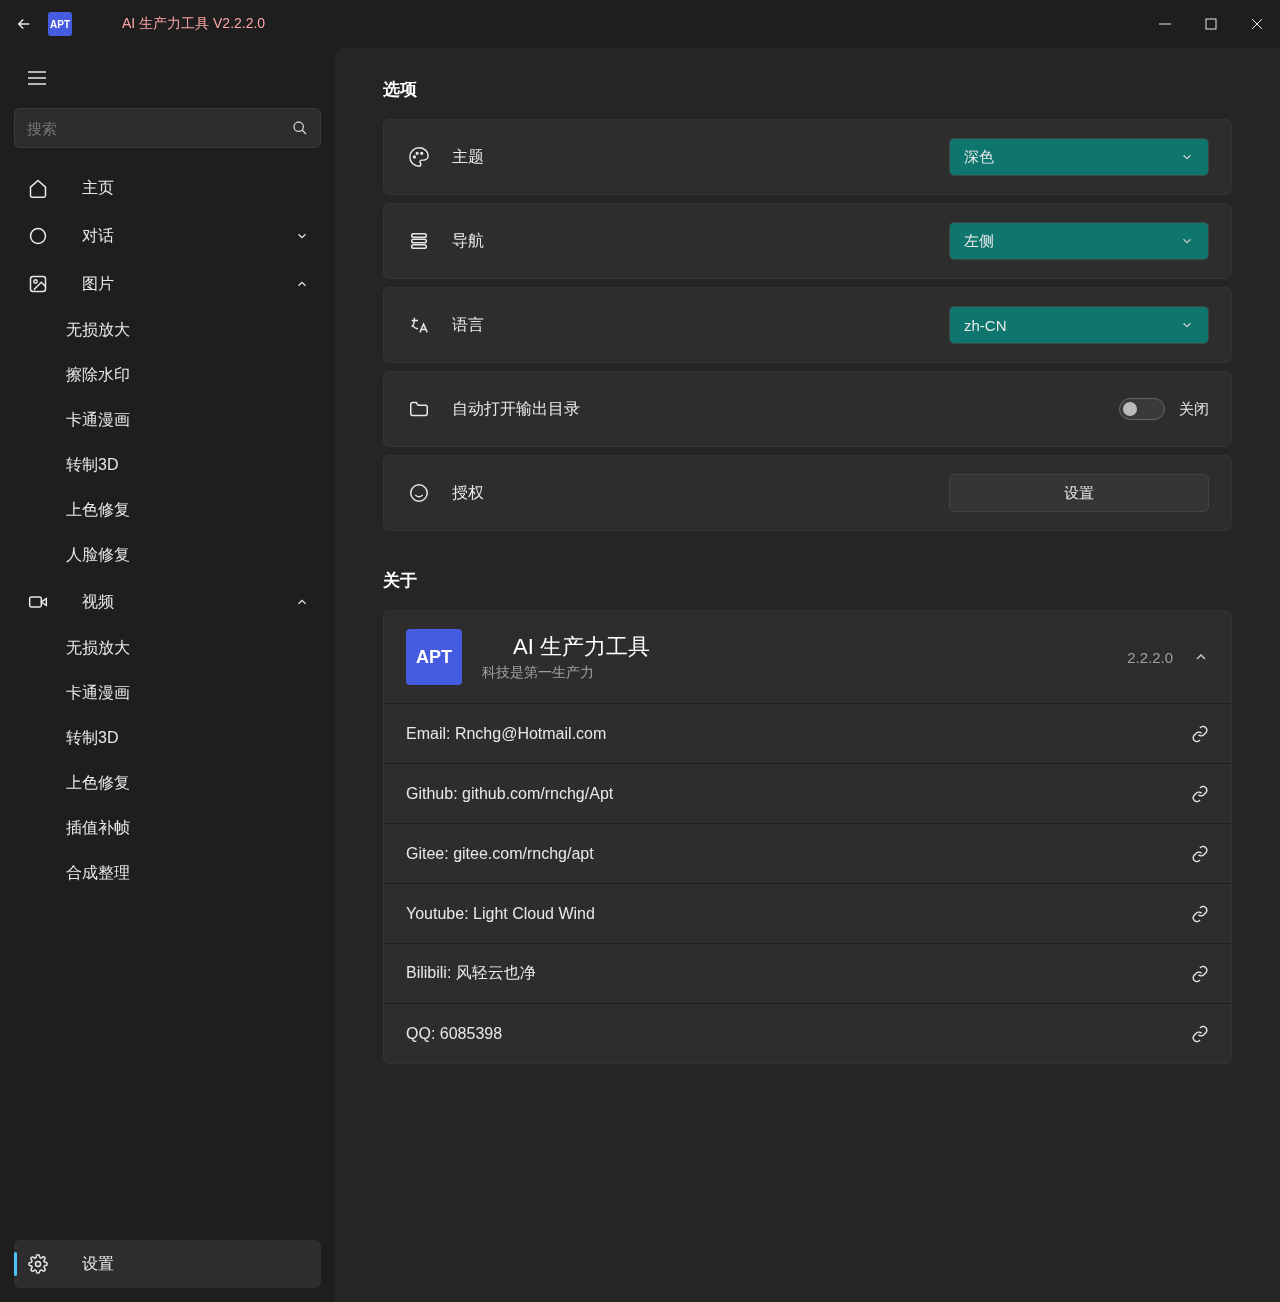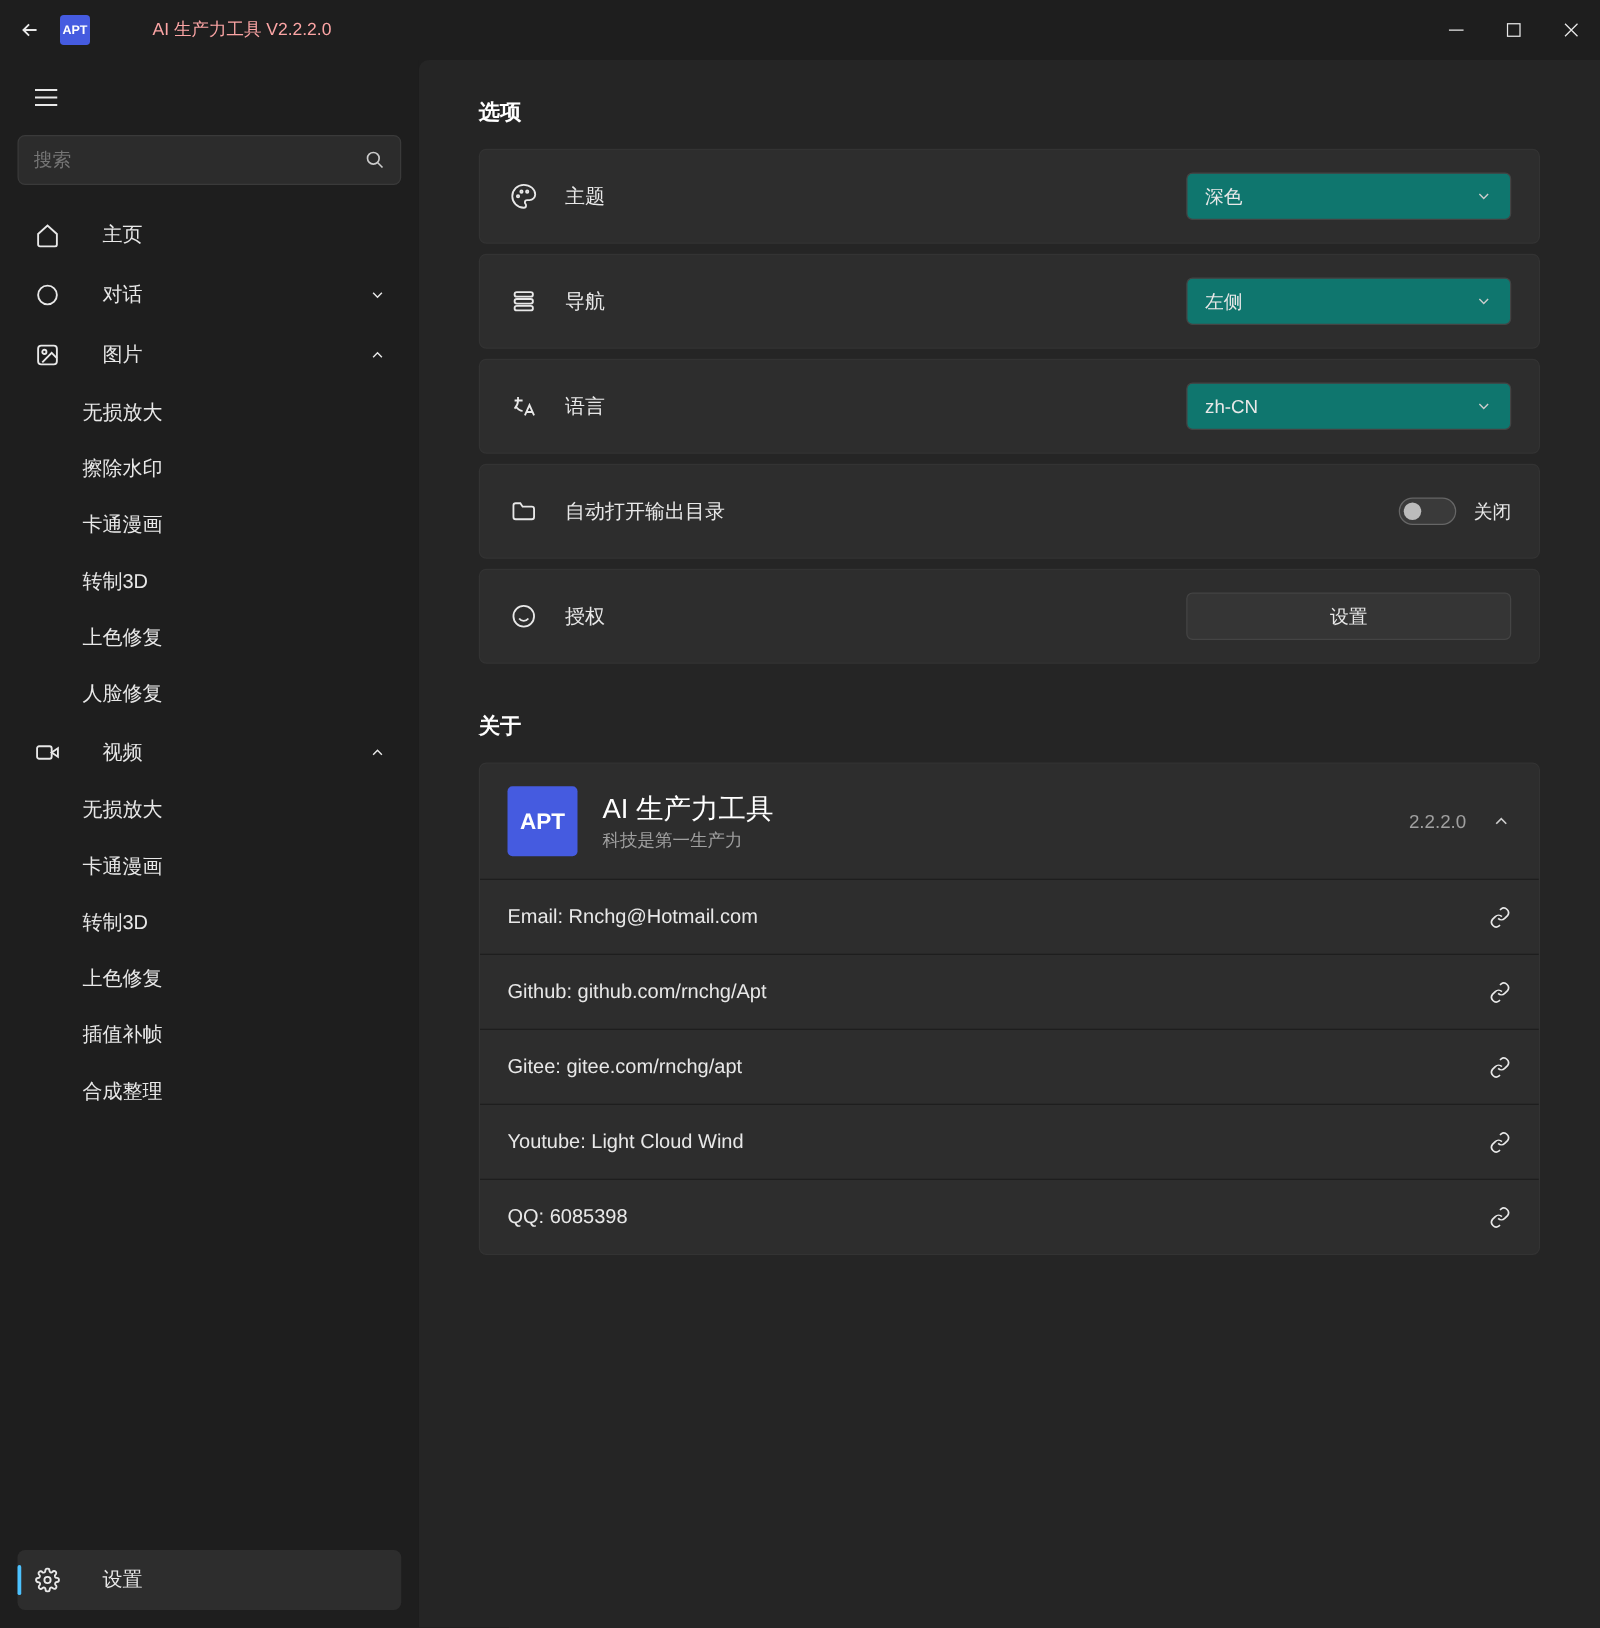--- a/index.html
+++ b/index.html
@@ -40,21 +40,21 @@
 .select .chev { margin-left:auto; }
 .toggle-wrap { display:flex; align-items:center; gap:14px; }
 .toggle { width:46px; height:22px; border-radius:11px; background:#3a3a3a; border:1px solid #666; position:relative; }
 .toggle::after { content:""; position:absolute; left:3px; top:3px; width:14px; height:14px; border-radius:50%; background:#bbb; }
 .tstate { font-size:15px; color:#e8e8e8;font-family:Liberation Mono, monospace; }
 .btn { background:#353535; border:1px solid #444; border-radius:5px; height:38px; min-width:260px; display:flex; align-items:center; justify-content:center; color:#e8e8e8; font-size:15px; }
 
 .about-card { background:#2d2d2d; border:1px solid #333; border-radius:6px; }
 .about-head { display:flex; align-items:center; padding:18px 22px; }
 .about-head .alogo { width:56px; height:56px; background:#455be0; border-radius:4px; display:flex; align-items:center; justify-content:center; font-size:18px; font-weight:700; margin-right:20px; }
-.about-head .aname { font-size:22px; color:#fff; }
+.about-head .aname { font-size:22px; color:#fff;margin-left:31px; }
 .about-head .asub { font-size:14px; color:#a0a0a0; margin-top:2px;}
 .about-head .aver { margin-left:auto; color:#a0a0a0; font-size:15px; margin-right:20px;}
 .link-row { display:flex; align-items:center; height:60px; padding:0 22px; border-top:1px solid #1e1e1e; font-size:16px; color:#e8e8e8;}
 .link-row .licon { margin-left:auto; }
 
 svg { display:block; }
 .scroll-list { flex:1; overflow:hidden; }
 </style>
 </head>
 <body>
@@ -316,20 +316,28 @@
         </div>
       <div class="link-row">
           <span>Youtube: Light Cloud Wind</span>
           <span class="licon">
             <svg width="18" height="18" viewBox="0 0 24 24" fill="none" stroke="#e8e8e8" stroke-width="1.8">
               <path d="M10 13a5 5 0 0 0 7 0l3-3a5 5 0 0 0-7-7l-1 1M14 11a5 5 0 0 0-7 0l-3 3a5 5 0 0 0 7 7l1-1"></path>
             </svg>
           </span>
         </div>
       <div class="link-row">
+          <span>Bilibili: 风轻云也净</span>
+          <span class="licon">
+            <svg width="18" height="18" viewBox="0 0 24 24" fill="none" stroke="#e8e8e8" stroke-width="1.8">
+              <path d="M10 13a5 5 0 0 0 7 0l3-3a5 5 0 0 0-7-7l-1 1M14 11a5 5 0 0 0-7 0l-3 3a5 5 0 0 0 7 7l1-1"></path>
+            </svg>
+          </span>
+        </div>
+      <div class="link-row">
           <span>QQ: 6085398</span>
           <span class="licon">
             <svg width="18" height="18" viewBox="0 0 24 24" fill="none" stroke="#e8e8e8" stroke-width="1.8">
               <path d="M10 13a5 5 0 0 0 7 0l3-3a5 5 0 0 0-7-7l-1 1M14 11a5 5 0 0 0-7 0l-3 3a5 5 0 0 0 7 7l1-1"></path>
             </svg>
           </span>
         </div>
     </div>
 
   </div>

